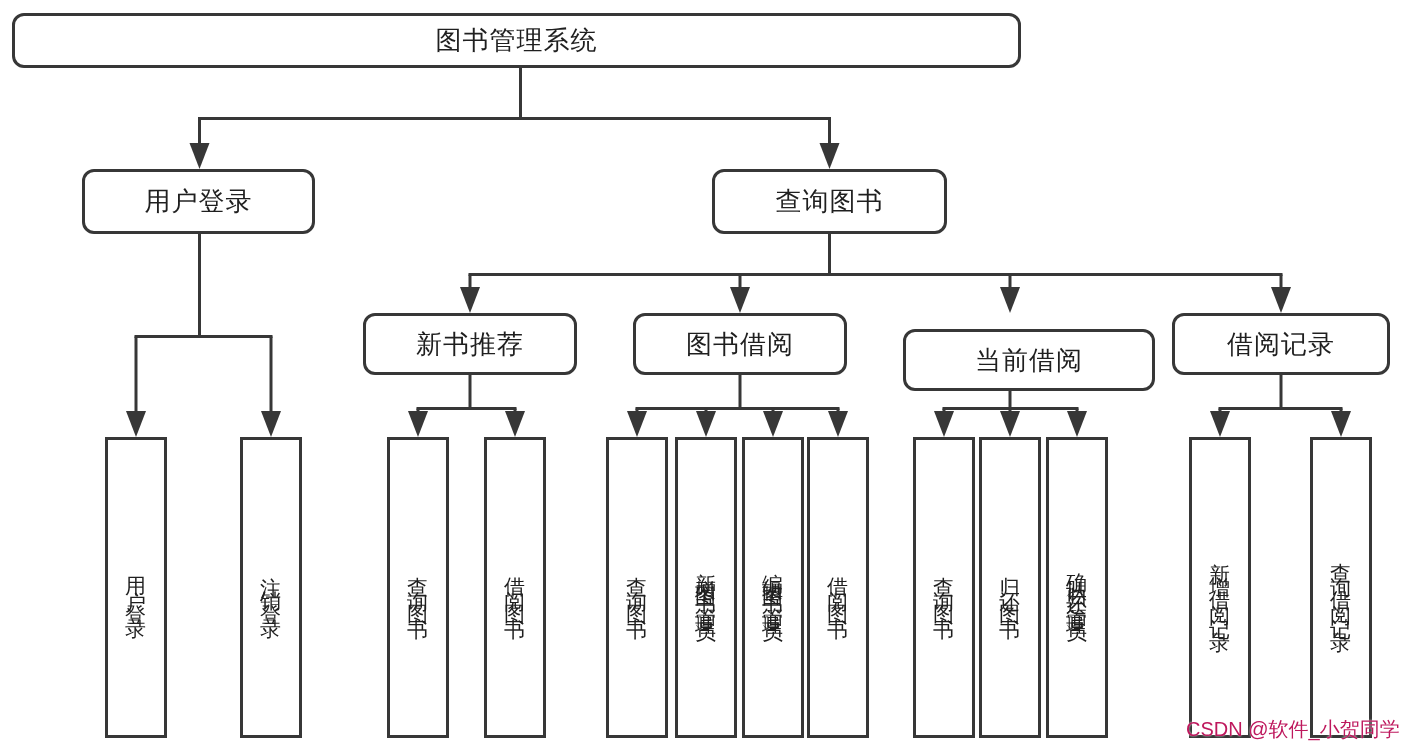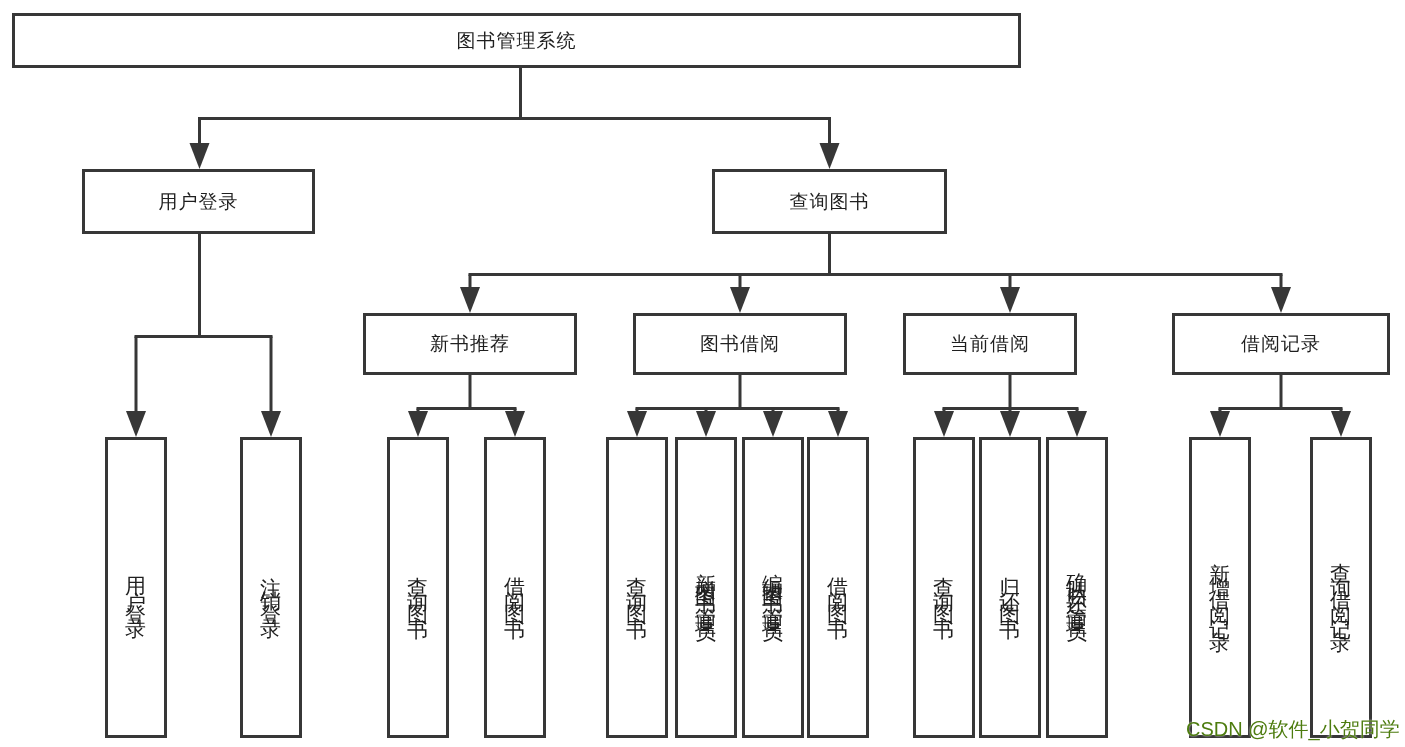--- a/index.html
+++ b/index.html
@@ -16,58 +16,58 @@
     position:absolute;
     box-sizing:border-box;
     border:3px solid #373737;
     background:#ffffff;
     display:flex;
     align-items:center;
     justify-content:center;
     color:#1f1f1f;
     z-index:1;
   }
-  .h-node { font-size:19px; letter-spacing:1px; }
+  .h-node { font-size:26px; letter-spacing:1px;border-radius:12px; }
   .v-node .vtext {
     writing-mode:vertical-rl;
     text-orientation:mixed;
     font-size:21px;
     line-height:1;
     letter-spacing:14px;
     white-space:nowrap;
   }
   .v-node .vtext.tight { letter-spacing:7px; }
   
   #node-root            { left:12px;   top:13px;  width:1009px; height:55px; }
   #node-user-login      { left:82px;   top:169px; width:233px;  height:65px; }
   #node-book-mgmt       { left:712px;  top:169px; width:235px;  height:65px; }
   #node-new-book-rec    { left:363px;  top:313px; width:214px;  height:62px;text-align:center; }
   #node-book-borrow     { left:633px;  top:313px; width:214px;  height:62px; }
-  #node-current-borrow  { left:903px;  top:313px; width:174px;  height:62px; }
+  #node-current-borrow  { left:903px;  top:329px; width:252px;  height:62px; }
   #node-borrow-records  { left:1172px; top:313px; width:218px;  height:62px;text-align:center; }
   .leaf { top:437px; height:301px; width:62px; }
   #leaf-ul-user-login   { left:105px;  }
   #leaf-ul-logout       { left:240px;  }
   #leaf-nb-query        { left:387px;  }
   #leaf-nb-borrow       { left:484px;  }
   #leaf-bb-query        { left:606px;  }
   #leaf-bb-add          { left:675px;  }
   #leaf-bb-edit         { left:742px;  }
   #leaf-bb-borrow       { left:807px;  }
   #leaf-cb-query        { left:913px;  }
   #leaf-cb-return       { left:979px;  }
   #leaf-cb-confirm      { left:1046px; }
   #leaf-br-add          { left:1189px; }
   #leaf-br-query        { left:1310px; }
   #watermark {
     position:absolute;
     left:1186px; top:716px;
     z-index:2;
     font-size:20px;
-    color:#4d7c0f;
+    color:#be185d;
     text-shadow:0 0 2px #ffffff;
     white-space:nowrap;
   }
 </style>
 </head>
 <body>
 
 <div id="stage">
 
   <svg id="connector-layer" width="1405" height="747" viewBox="0 0 1405 747" fill="none" stroke="#373737" stroke-width="3">

